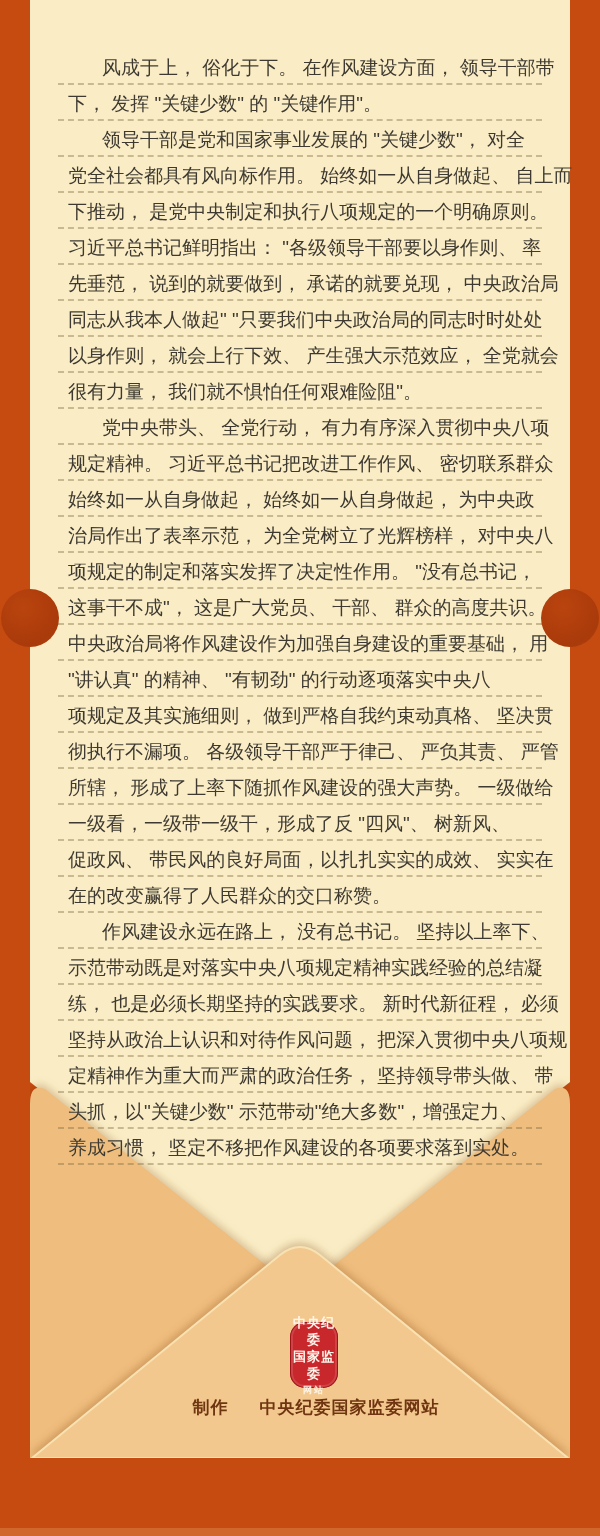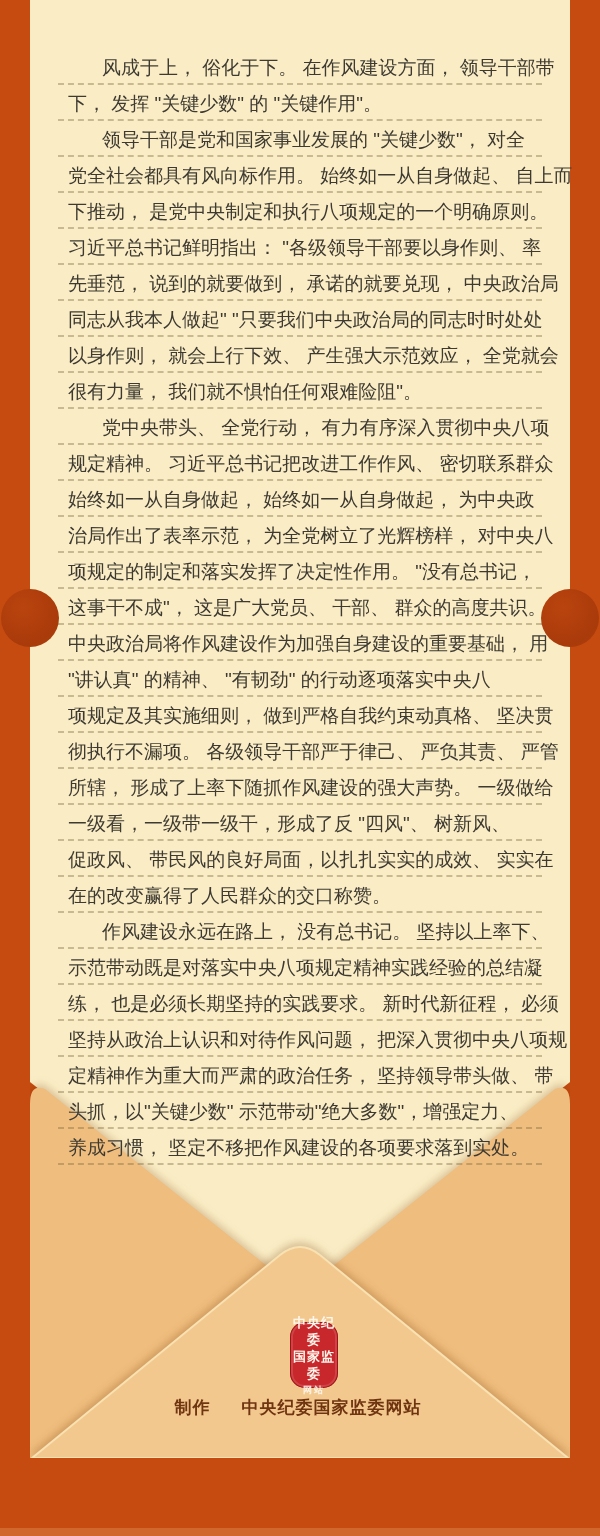--- a/index.html
+++ b/index.html
@@ -51,21 +51,21 @@
     box-shadow:inset 0 0 0 1px rgba(150,15,20,.9),inset 0 0 0 3px rgba(255,235,225,.14);
     display:flex;flex-direction:column;align-items:center;justify-content:center;
     color:#FFF7EC;text-align:center;margin-left:22px;
   }
   .seal .row{font-size:13px;font-weight:700;letter-spacing:1px;line-height:17px;}
   .seal .row.small{font-size:9px;font-weight:700;letter-spacing:2px;line-height:12px;margin-top:2px;opacity:.95;}
   
   .credit{
     position:absolute;left:30px;top:1396px;width:536px;z-index:5;
     display:flex;justify-content:center;gap:31px;
-    font-size:17px;font-weight:700;color:#6F3410;letter-spacing:1px;
+    font-size:17px;font-weight:700;color:#6F3410;letter-spacing:1px;padding-left:18px;
   }
   
   .bottom-strip{
     position:absolute;left:0;bottom:0;width:600px;height:8px;
     background:rgba(255,205,150,.22);z-index:0;
   }
 </style>
 </head>
 <body>
 

